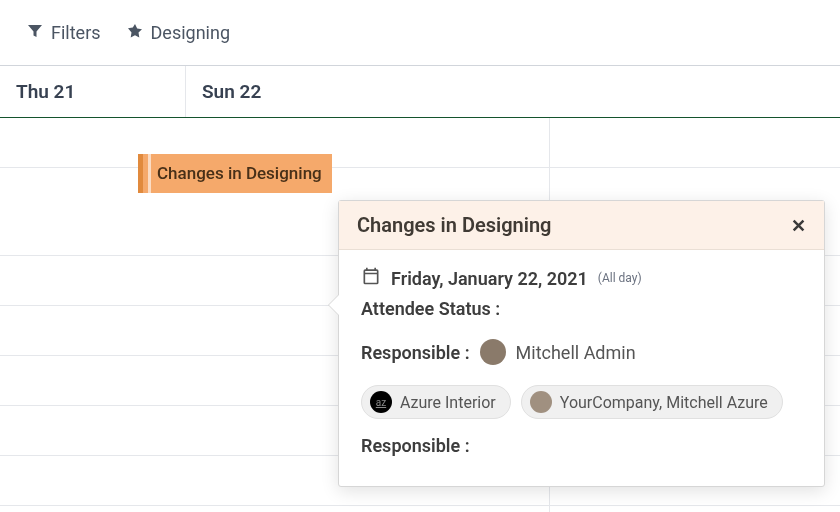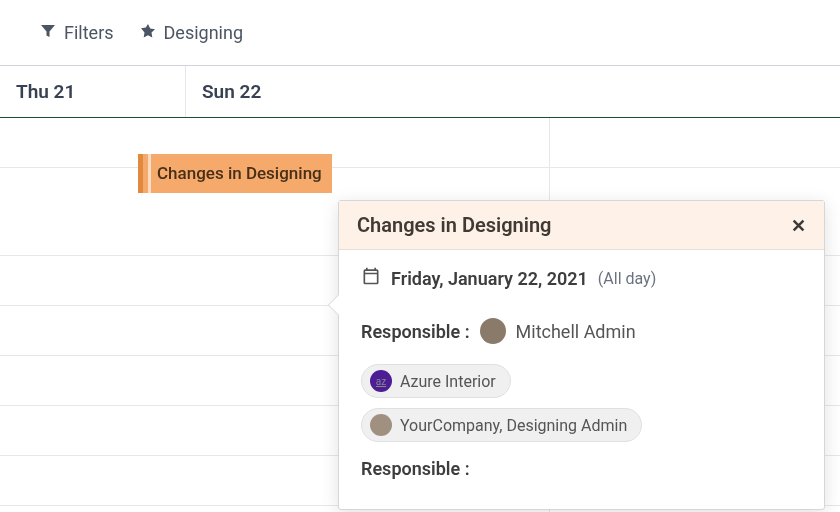--- a/index.html
+++ b/index.html
@@ -1,18 +1,18 @@
 <!DOCTYPE html>
 <html><head>
 <meta charset="utf-8">
 <style>
   * { box-sizing: border-box; margin: 0; padding: 0; }
   body { font-family: -apple-system, BlinkMacSystemFont, "Segoe UI", Roboto, sans-serif; background: #fff; color: #374151; width: 840px; height: 512px; overflow: hidden; position: relative; }
   
-  .top-bar { display: flex; gap: 26px; padding: 22px 40px; font-size: 18px; color: #4b5563; }
+  .top-bar { display: flex; gap: 26px; padding: 22px 27px; font-size: 18px; color: #4b5563; }
   .top-item { display: flex; align-items: center; gap: 8px; cursor: pointer; }
   .top-item svg { width: 16px; height: 16px; fill: #4b5563; }
   
   .day-headers { display: flex; border-top: 1px solid #d1d5db; border-bottom: 1px solid #14532d; }
   .day-col { padding: 14px 20px 14px 16px; font-size: 19px; font-weight: 600; color: #374151; }
   .day-col:first-child { width: 186px; border-right: 1px solid #e5e7eb; }
   
   .calendar-body { position: relative; height: 400px; }
   .row-line { border-bottom: 1px solid #e5e7eb; height: 50px; }
   
@@ -21,32 +21,32 @@
   
   .popover { position: absolute; left: 338px; top: 82px; width: 487px; background: #fff; border: 1px solid #d6d6d6; border-radius: 3px; box-shadow: 0 4px 18px rgba(0,0,0,0.12); z-index: 10; }
   .popover-header { display: flex; justify-content: space-between; align-items: center; background: #fdf1e8; padding: 12px 18px; border-bottom: 1px solid #eadfd5; }
   .popover-title { font-size: 20px; font-weight: 600; color: #403a34; }
   .popover-close { font-size: 18px; font-weight: 600; color: #3a3a3a; cursor: pointer; }
   
   .popover-body { padding: 16px 22px 10px 22px; font-size: 18px; color: #4b4b4b; }
   .date-row { display: flex; align-items: center; gap: 10px; margin-bottom: 8px; }
   .date-row svg { width: 20px; height: 20px; fill: #555; }
   .date-text { font-weight: 600; color: #3d3d3d; }
-  .date-allday { font-size: 16px; color: #6b7280; font-weight: 400; }
+  .date-allday { font-size: 12px; color: #6b7280; font-weight: 400; }
   
   .field-row { margin-bottom: 20px; display: flex; align-items: center; gap: 10px; flex-wrap: wrap; }
   .field-label { font-weight: 600; color: #3d3d3d; }
   .field-value { color: #555; }
   
   .avatar { width: 26px; height: 26px; border-radius: 50%; background: #8a7a6a; display: inline-block; vertical-align: middle; background-size: cover; }
   
   .chips { display: flex; gap: 10px; flex-wrap: wrap; margin-top: 6px; }
   .chip { display: flex; align-items: center; gap: 8px; background: #f0f0f0; border: 1px solid #e0e0e0; border-radius: 18px; padding: 5px 14px 5px 8px; font-size: 16px; color: #555; }
   .chip .avatar-sm { width: 22px; height: 22px; border-radius: 50%; background: #a09080; }
-  .chip .logo-sm { width: 22px; height: 22px; border-radius: 50%; background: #4c1d95; display:flex; align-items:center; justify-content:center; font-size:10px; color:#888;text-decoration:underline;}
+  .chip .logo-sm { width: 22px; height: 22px; border-radius: 50%; background: #000000; display:flex; align-items:center; justify-content:center; font-size:10px; color:#888;text-decoration:underline;}
   
   .pointer { position: absolute; left: -10px; top: 94px; width: 0; height: 0; border-top: 10px solid transparent; border-bottom: 10px solid transparent; border-right: 10px solid #fff; filter: drop-shadow(-1px 0 0 #d6d6d6); }
 
   .vline { position: absolute; left: 549px; top: 0; bottom: 0; width: 1px; background: #e5e7eb; }
 </style>
 </head>
 <body>
 
 <div class="top-bar">
   <div class="top-item">
@@ -97,37 +97,38 @@
         <span>
           <svg viewBox="0 0 24 24">
               <path d="M19 4h-1V2h-2v2H8V2H6v2H5a2 2 0 0 0-2 2v14a2 2 0 0 0 2 2h14a2 2 0 0 0 2-2V6a2 2 0 0 0-2-2zm0 16H5V10h14zm0-12H5V6h14z"></path>
             </svg>
         </span>
         <span class="date-text">Friday, January 22, 2021</span>
         <span class="date-allday">(All day)</span>
       </div>
 
       <div class="field-row">
+        <span class="field-label">Attendee Status :</span>
       </div>
 
       <div class="field-row">
         <span class="field-label">Responsible :</span>
         <span class="avatar"></span>
         <span class="field-value">Mitchell Admin</span>
       </div>
 
       <div style="margin-bottom:16px">
         <div class="chips">
           <div class="chip">
             <span class="logo-sm">az</span>
             <span>Azure Interior</span>
           </div>
           <div class="chip">
             <span class="avatar-sm"></span>
-            <span>YourCompany, Designing Admin</span>
+            <span>YourCompany, Mitchell Azure</span>
           </div>
         </div>
       </div>
 
       <div class="field-row">
         <span class="field-label">Responsible :</span>
       </div>
 
     </div>
   </div>

